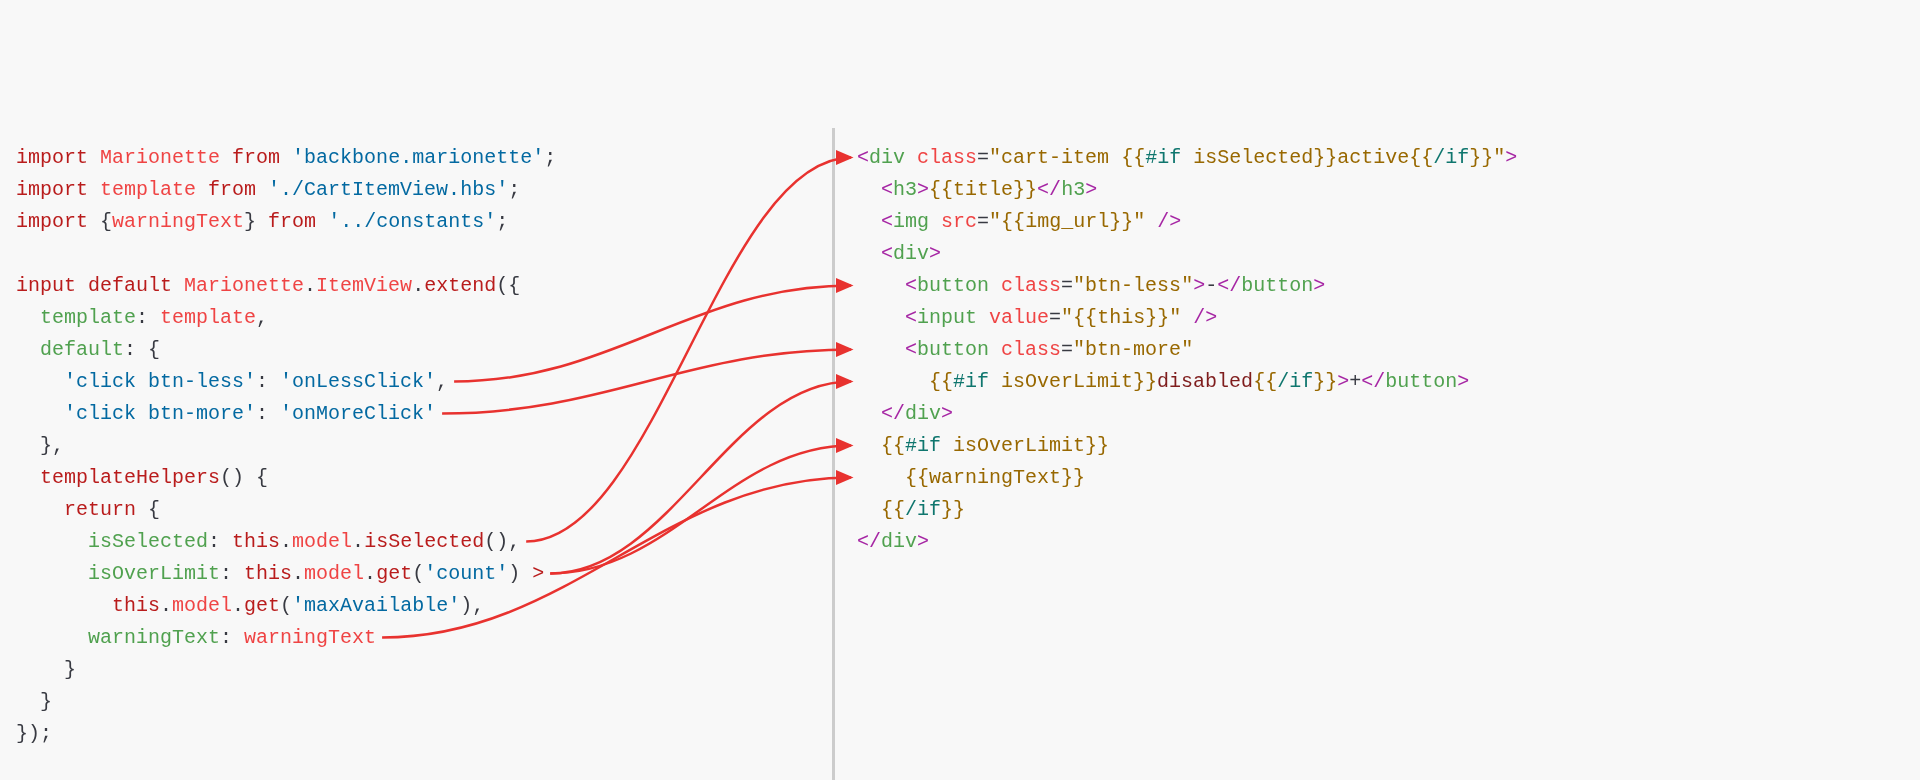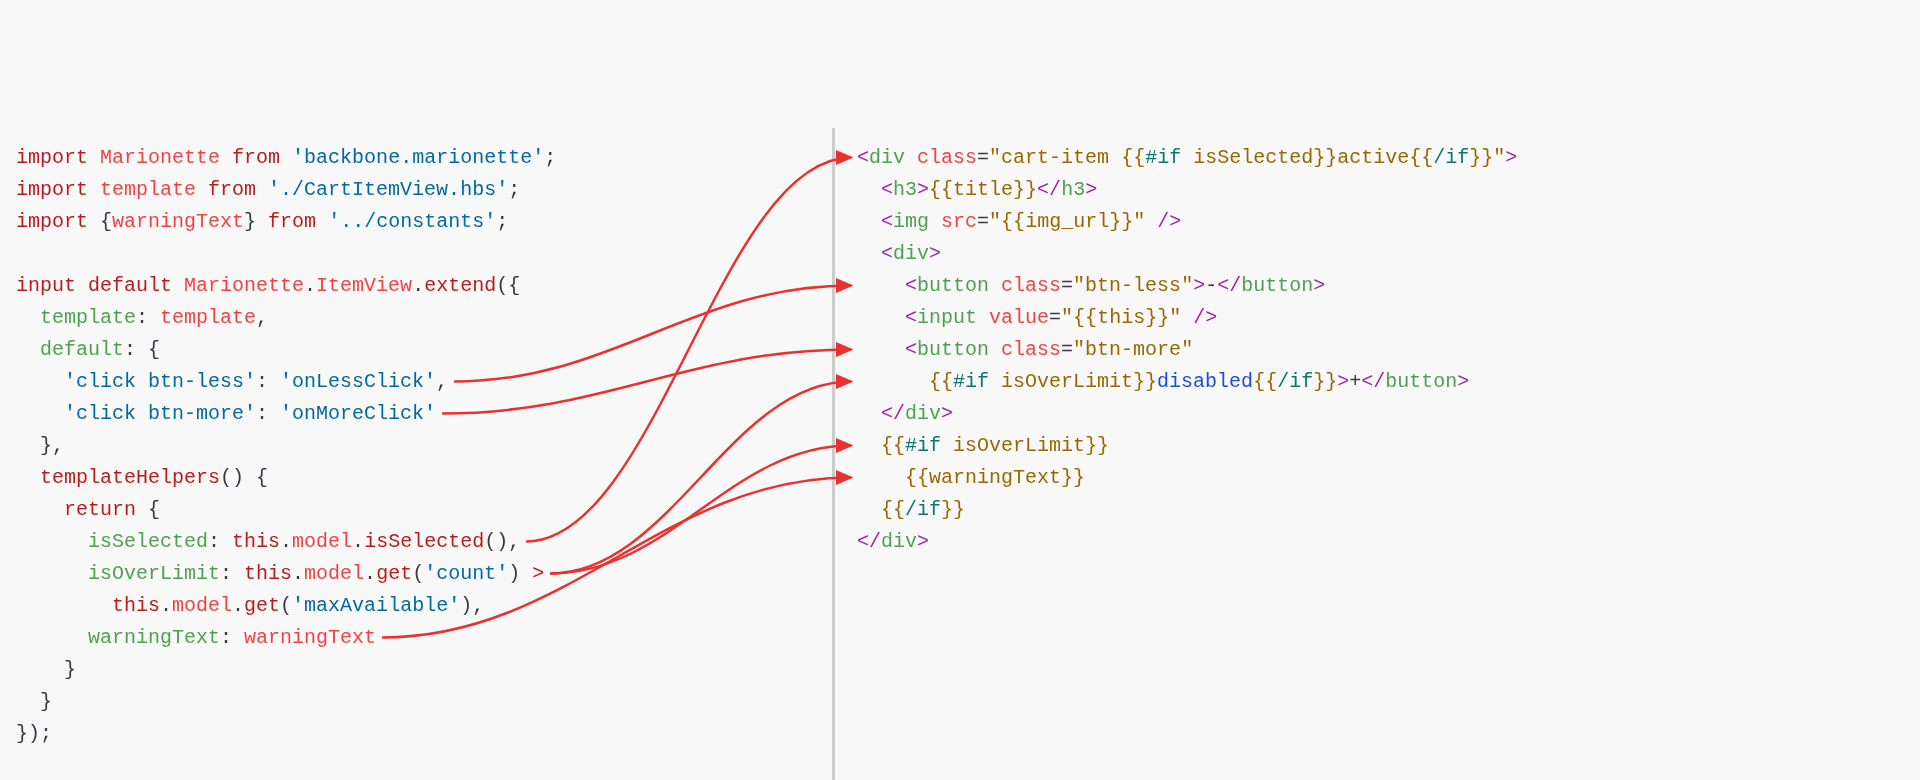--- a/index.html
+++ b/index.html
@@ -35,21 +35,21 @@
   .fn  { color: #b91c1c; }
   .prop { color: #50a14f; } 
   .txt { color: #383a42; }
 
   .tag { color: #50a14f; } 
   .ang { color: #a626a4; } 
   .attr { color: #ef4444; } 
   .aval { color: #986801; } 
   .hbs { color: #986801; } 
   .hbsif { color: #0f766e; } 
-  .red { color: #1d4ed8; }
+  .red { color: #7f1d1d; }
 
   svg.arrows {
     position: absolute;
     top: 0;
     left: 0;
     pointer-events: none;
   }
 </style>
 </head>
 <body>

